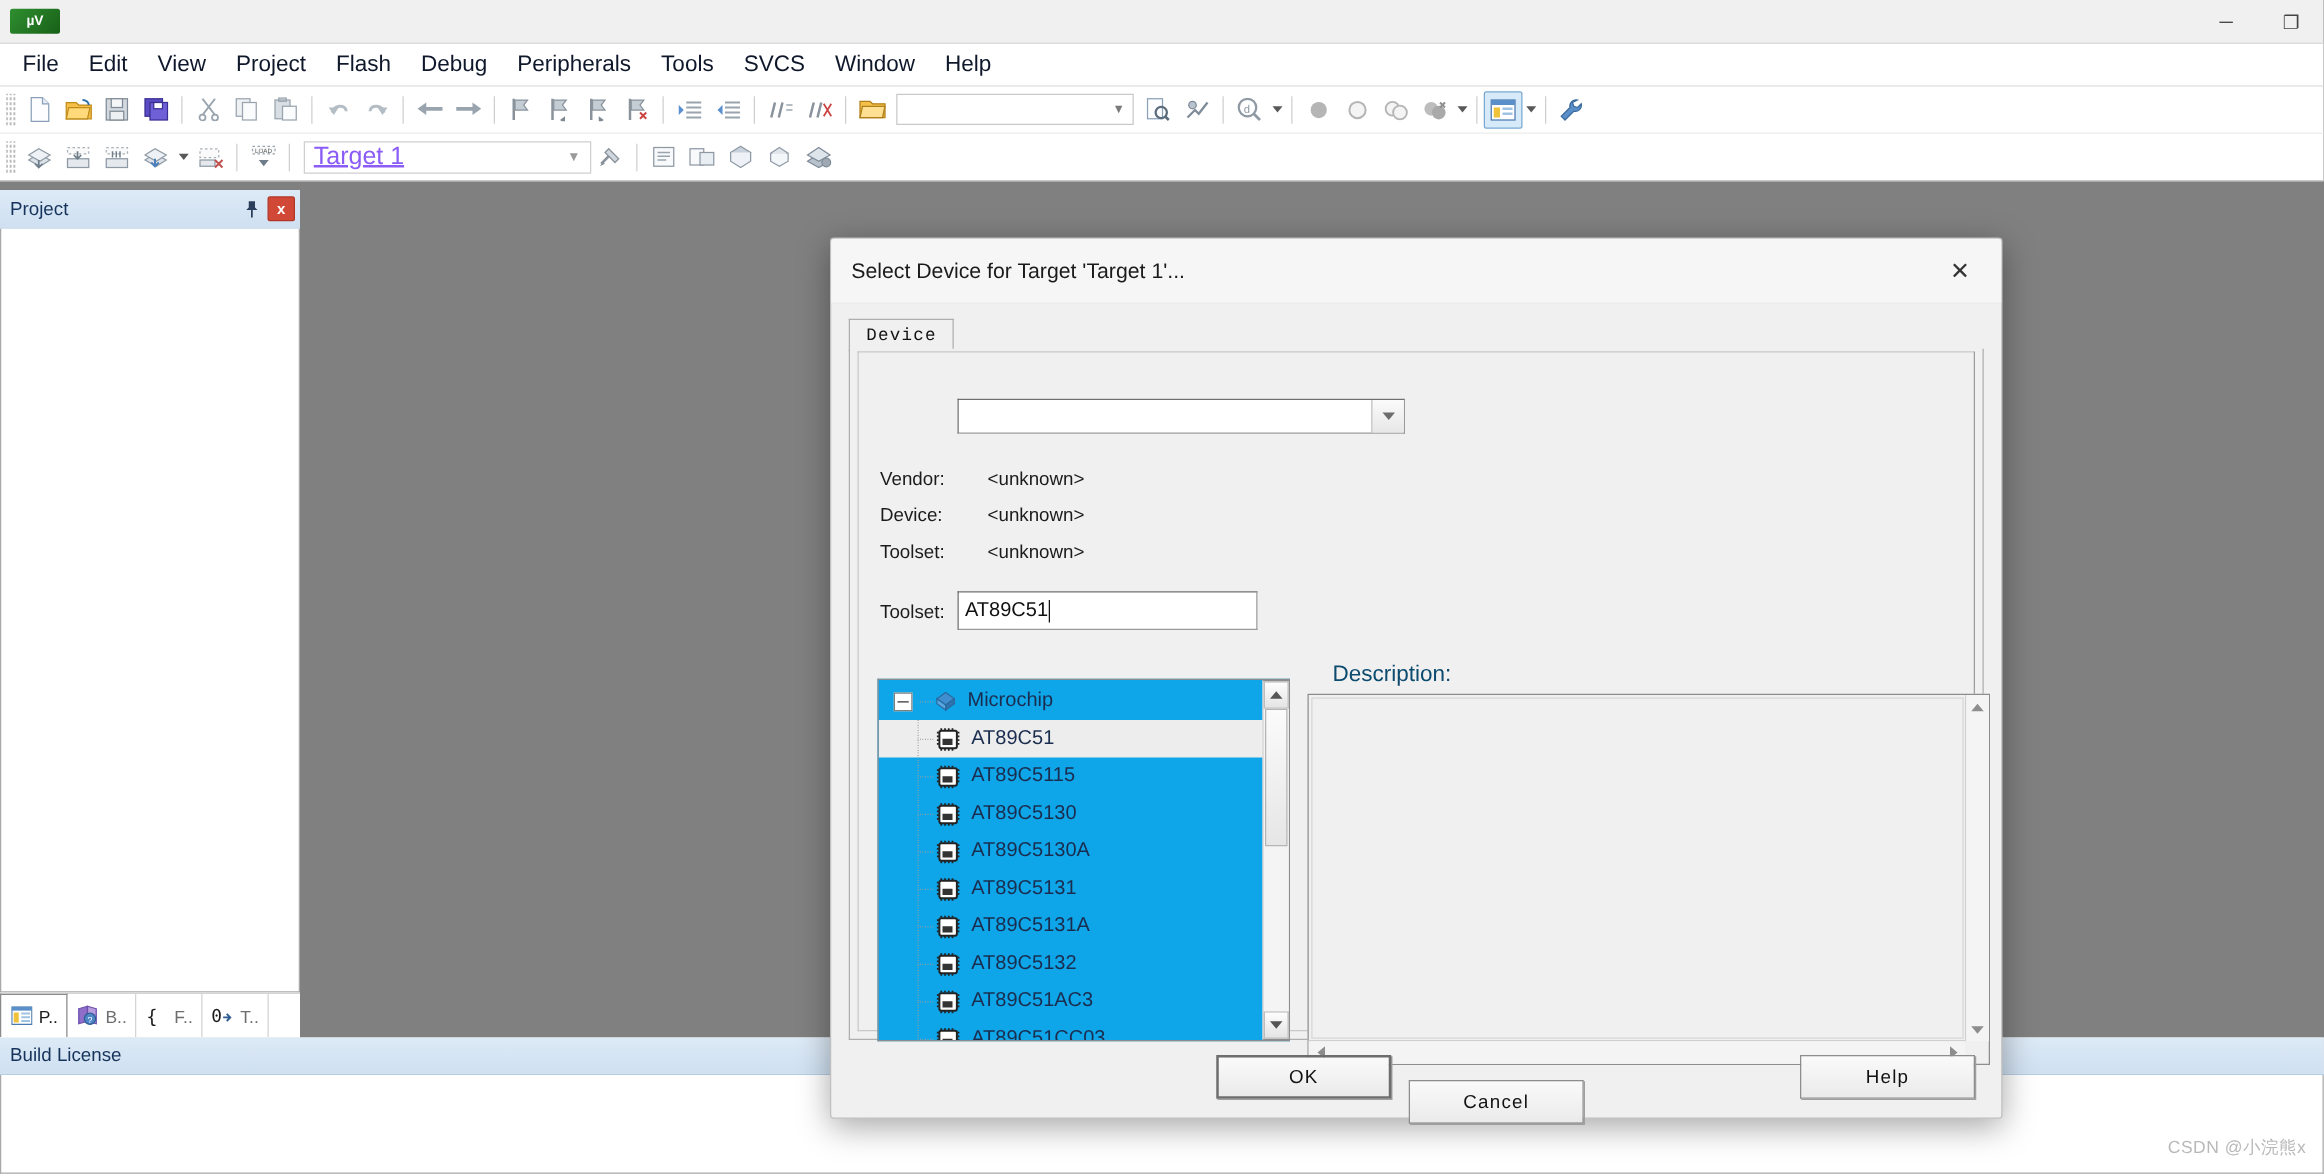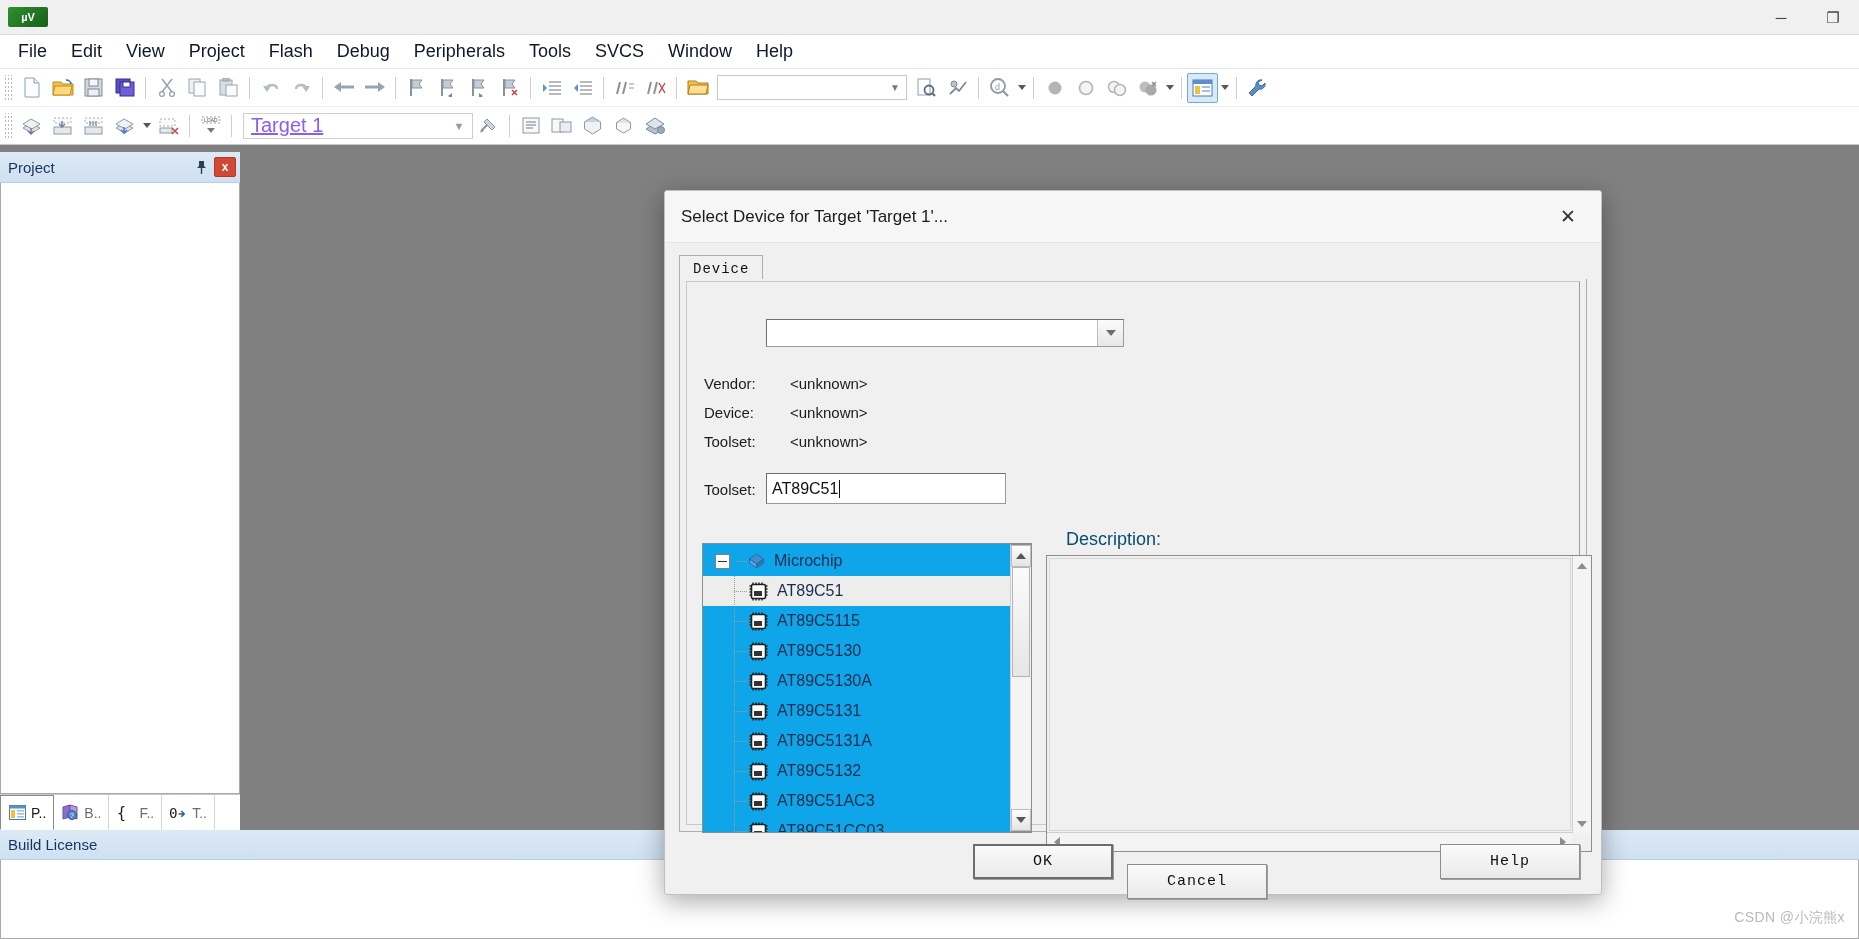--- a/index.html
+++ b/index.html
@@ -245,21 +245,21 @@
 
   
   #dlg-footer{
     position:absolute; left:0; right:0; bottom:0; height:62px;
   }
   .dbtn{
     position:absolute; top:12px; height:35px;
     background:linear-gradient(#fafafa,#eaeaea);
     border:1px solid #8d8d8d;
     display:flex; align-items:center; justify-content:center;
-    font-family:Liberation Mono, monospace; font-size:15px; color:#111;
+    font-family:Liberation Sans, sans-serif; font-size:15px; color:#111;
     box-shadow:1px 1px 0 #9f9f9f;
     letter-spacing:1px;
   }
   .dbtn.def{ border:2px solid #6d6d6d; }
 </style>
 </head>
 <body>
 
 <div id="titlebar">
   <div id="app-icon">µV</div>

